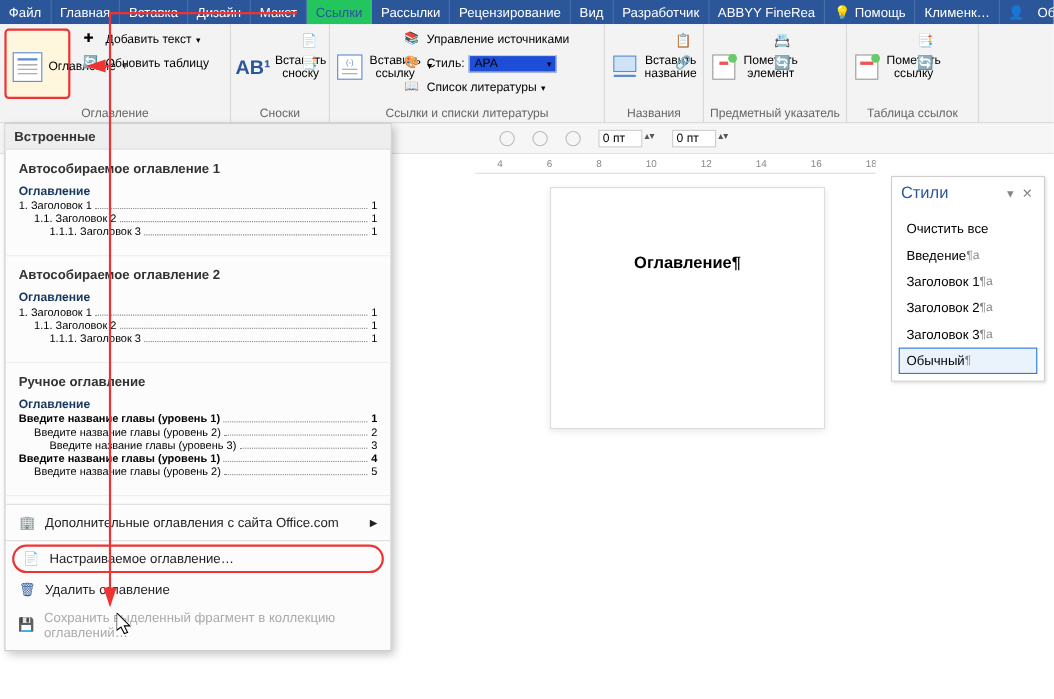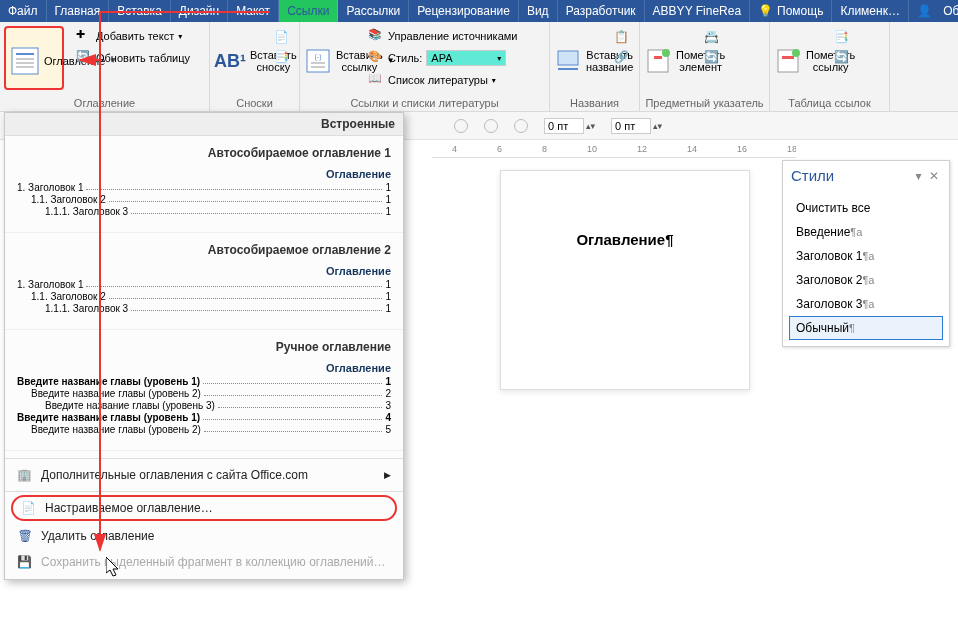--- a/index.html
+++ b/index.html
@@ -20,21 +20,21 @@
 .bigbtn span { font-size:11px; text-align:center; line-height:1.1; }
 .smallbtn { display:flex; align-items:center; gap:4px; font-size:11px; padding:2px 6px; cursor:pointer; white-space:nowrap; }
 .smallbtn .ico { width:16px; height:16px; }
 .vstack { display:flex; flex-direction:column; padding:4px 2px 16px; gap:2px; justify-content:flex-start; }
 .hstack { display:flex; }
 
 
 .toc-hl { border: 2px solid #e33; border-radius: 4px; background:#fff6de; }
 
 
-.toc-gallery { position:absolute; left:4px; top:112px; width:400px; background:#fcfcfc; border:1px solid #c8c8c8; box-shadow:3px 3px 8px rgba(0,0,0,.25); z-index:5;text-align:right; }
+.toc-gallery { position:absolute; left:4px; top:112px; width:352px; background:#fcfcfc; border:1px solid #c8c8c8; box-shadow:3px 3px 8px rgba(0,0,0,.25); z-index:5; }
 .gallery-hdr { background:#eee; border-bottom:1px solid #ddd; padding:4px 8px; font-size:12px; font-weight:600; color:#333; }
 .gallery-item { padding:10px 12px 14px; border-bottom:1px solid #eee; }
 .gallery-item .title { font-size:12px; font-weight:600; color:#333; margin-bottom:8px; }
 .toc-preview .toc-title { color:#17365d; font-size:11px; font-weight:600; margin-bottom:2px; }
 .toc-preview .row { display:flex; font-size:10px; color:#000; margin:1px 0; }
 .toc-preview .row .lbl { white-space:nowrap; }
 .toc-preview .row .dots { flex:1; border-bottom:1px dotted #888; margin:0 3px 3px; }
 .toc-preview .row .pg { white-space:nowrap; }
 .toc-preview .row.bold .lbl, .toc-preview .row.bold .pg { font-weight:700; }
 .toc-preview .row.i1 { padding-left:14px; }
@@ -42,48 +42,48 @@
 .gallery-menu { padding:4px 0; }
 .gallery-menu .mi { display:flex; align-items:center; gap:8px; font-size:12px; padding:5px 12px; cursor:pointer; color:#222; }
 .gallery-menu .mi.disabled { color:#aaa; }
 .gallery-menu .mi .mico { width:16px; height:16px; display:flex; align-items:center; justify-content:center; color:#2b579a; }
 .gallery-menu .mi.highlight { border:2px solid #e33; border-radius:16px; margin:2px 6px; padding:3px 8px; }
 .gallery-menu .sep { height:1px; background:#ddd; margin:3px 0; }
 
 
 .subbar { height:28px; background:#f6f6f6; border-bottom:1px solid #e1e1e1; display:flex; align-items:center; gap:16px; padding:0 8px; font-size:11px; color:#555; }
 .subbar .circle { width:14px; height:14px; border:1px solid #bbb; border-radius:50%; }
-.subbar .spin { display:flex; align-items:center; gap:2px; }
+.subbar .spin { display:flex; gap:2px; }
 .subbar input[type=text] { width:40px; border:1px solid #ccc; font-size:11px; padding:1px 3px; background:#fff; }
 
 
 .ruler { position:absolute; left:432px; right:162px; top:140px; height:18px; background:#fff; border-bottom:1px solid #ddd; display:flex; align-items:center; font-size:9px; color:#888; overflow:hidden; }
 .ruler span { padding:0 20px; }
 
 
 .page { position:absolute; left:500px; top:170px; width:250px; height:220px; background:#fff; border:1px solid #ddd; box-shadow:0 2px 6px rgba(0,0,0,.1); }
 .page .content { padding:60px 20px; text-align:center; font-size:15px; font-weight:700; }
 
 
-.styles-pane { position:absolute; right:8px; top:160px; width:168px; background:#fff; border:1px solid #d0d0d0; box-shadow:1px 1px 3px rgba(0,0,0,.15); }
+.styles-pane { position:absolute; right:8px; top:160px; width:140px; background:#fff; border:1px solid #d0d0d0; box-shadow:1px 1px 3px rgba(0,0,0,.15); }
 .styles-pane .hdr { display:flex; align-items:center; justify-content:space-between; padding:6px 8px; color:#2b579a; font-size:15px; }
 .styles-pane .hdr .ctrls { color:#888; font-size:12px; letter-spacing:2px; }
 .styles-pane .list { padding:6px; }
 .styles-pane .row { display:flex; align-items:center; justify-content:flex-start; padding:4px 6px; font-size:12px; border:1px solid transparent; cursor:pointer; }
 .styles-pane .row.sel { border:1px solid #2b7bd6; background:#eaf2fb; }
 .styles-pane .row .mk { color:#888; font-size:11px; }
 
 
 .arrow-line { position:absolute; z-index:20; pointer-events:none; }
 
 
 .fake-cursor { position:absolute; left:106px; top:557px; z-index:30; pointer-events:none; }
 
 
-.apa { border:1px solid #ccc; background:#5eead4; padding:1px 4px; font-size:11px; display:inline-flex; align-items:center; gap:6px; min-width:80px; justify-content:space-between; }
+.apa { border:1px solid #ccc; background:#1d4ed8; padding:1px 4px; font-size:11px; display:inline-flex; align-items:center; gap:6px; min-width:80px; justify-content:space-between; }
 </style>
 </head>
 <body>
 
 <div class="tabs">
   <div class="tab">Файл</div>
   <div class="tab">Главная</div>
   <div class="tab">Вставка</div>
   <div class="tab">Дизайн</div>
   <div class="tab">Макет</div>

